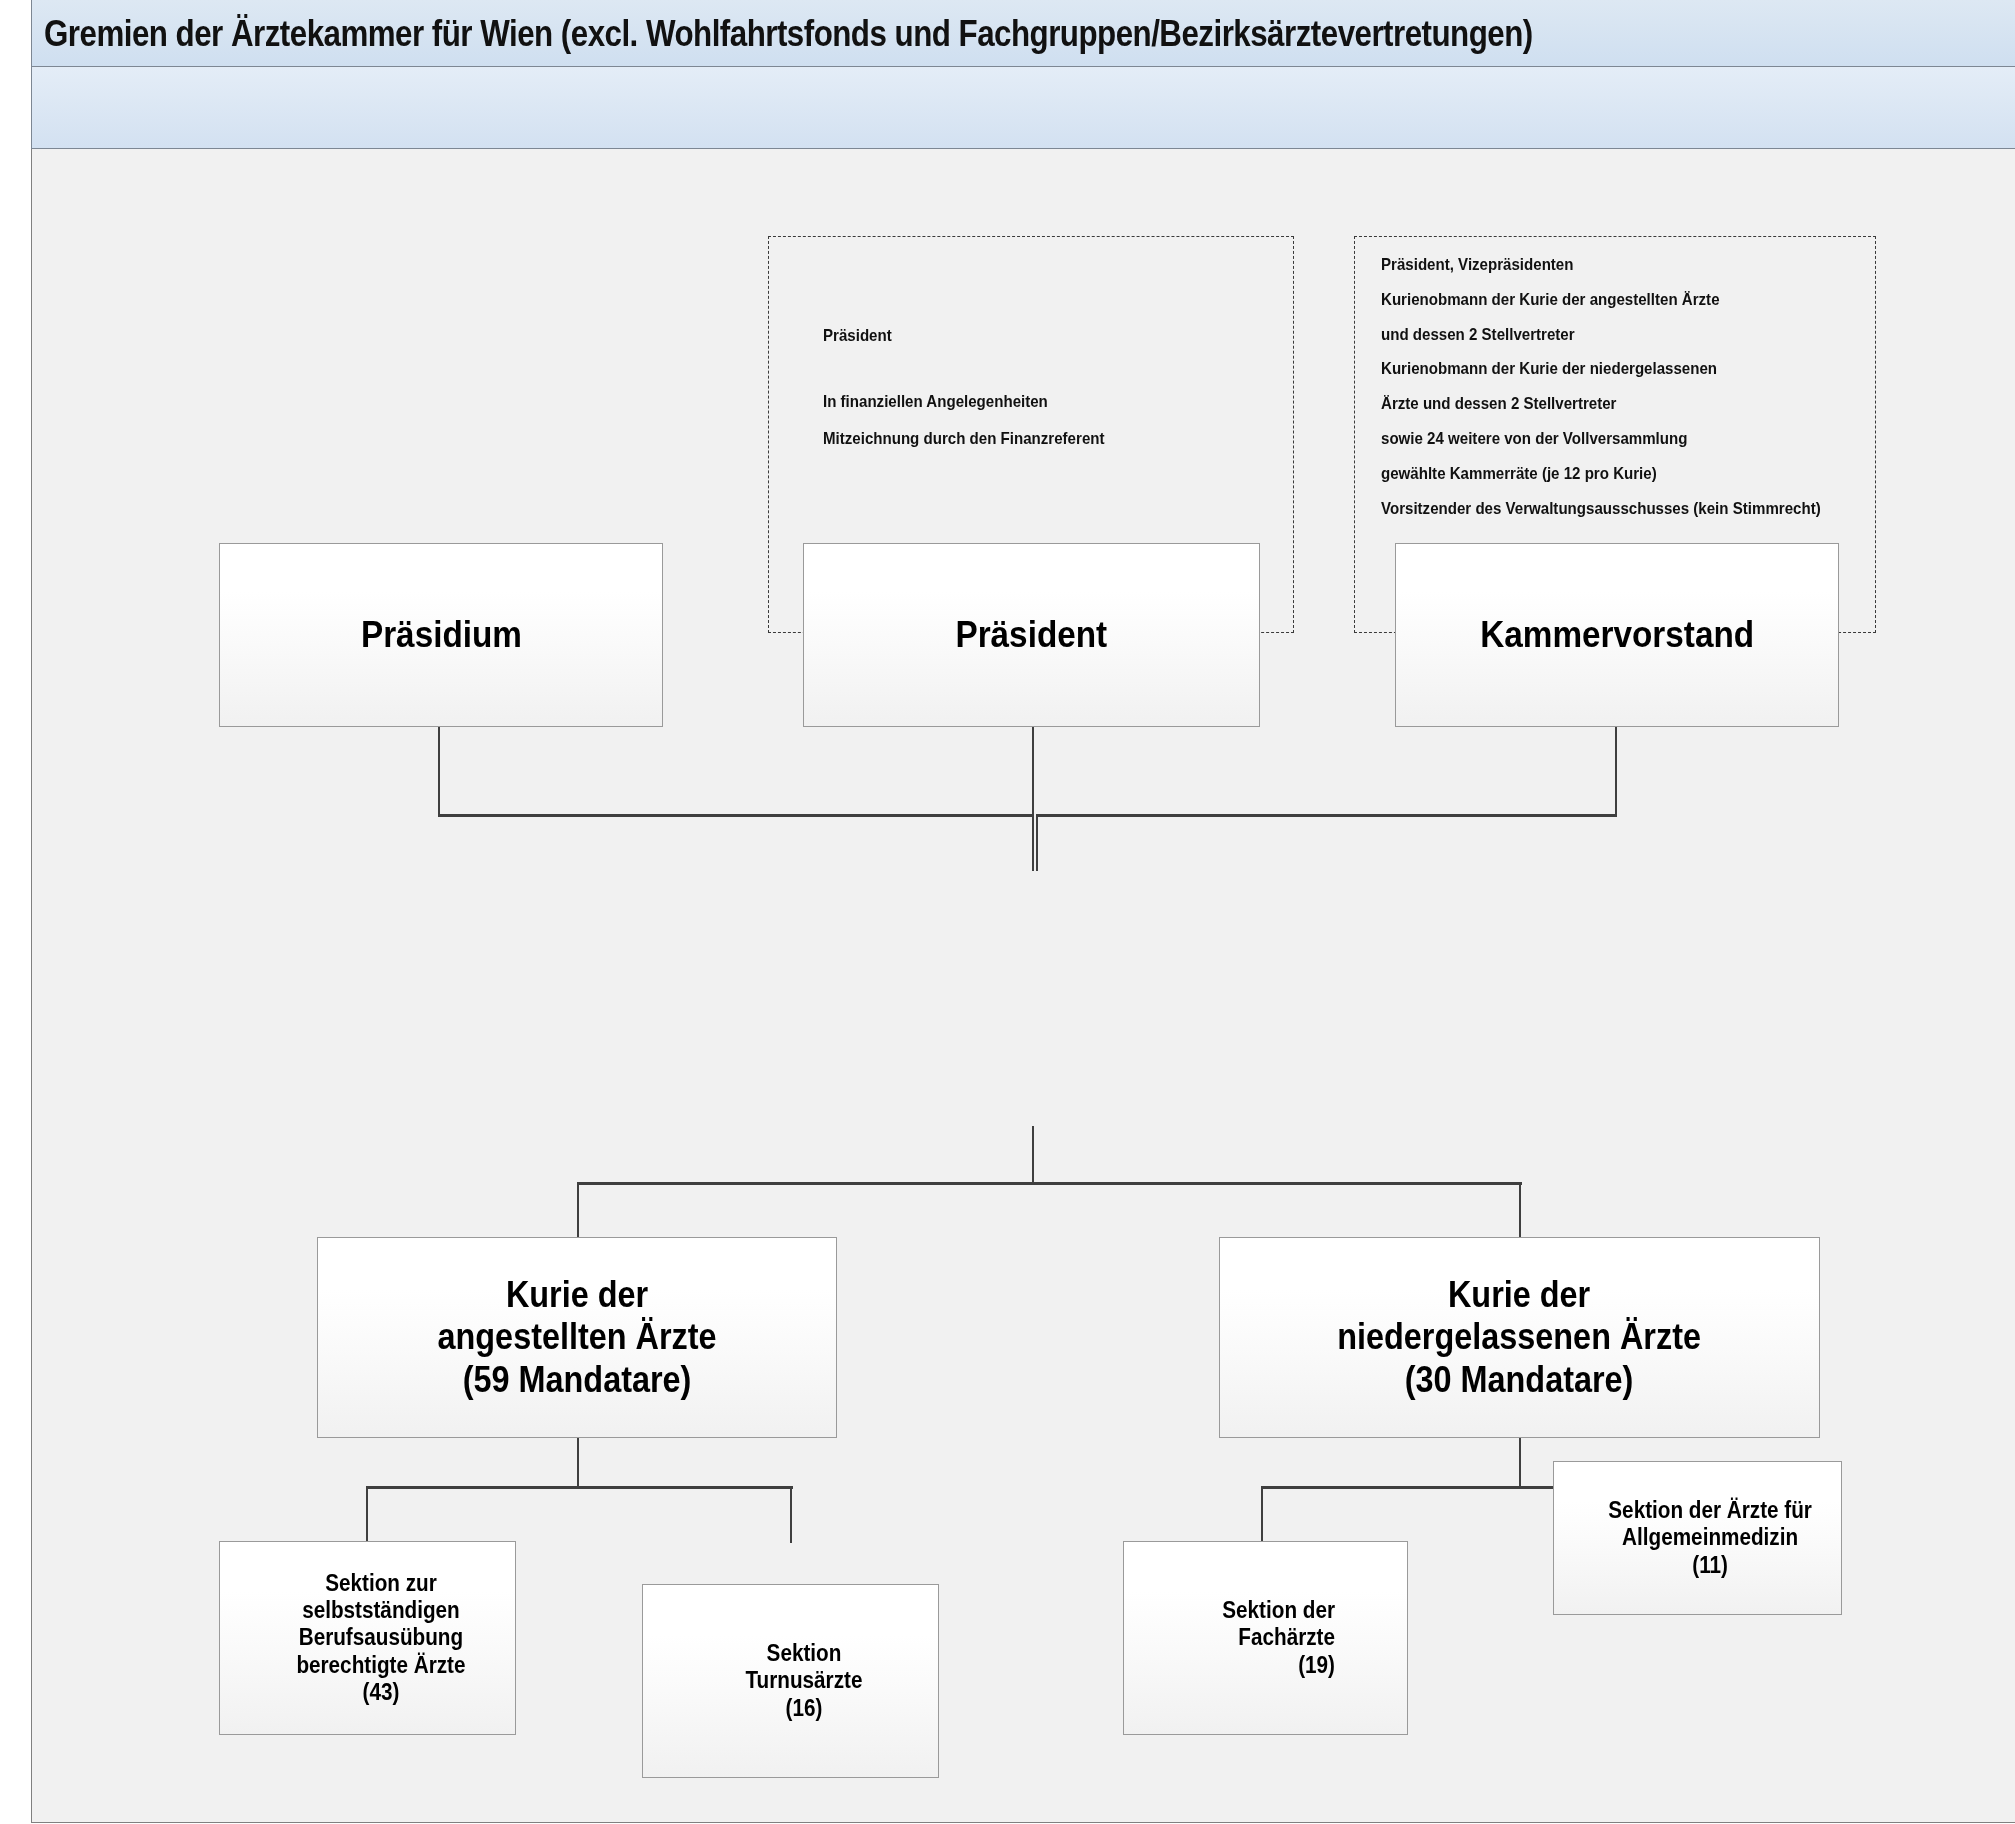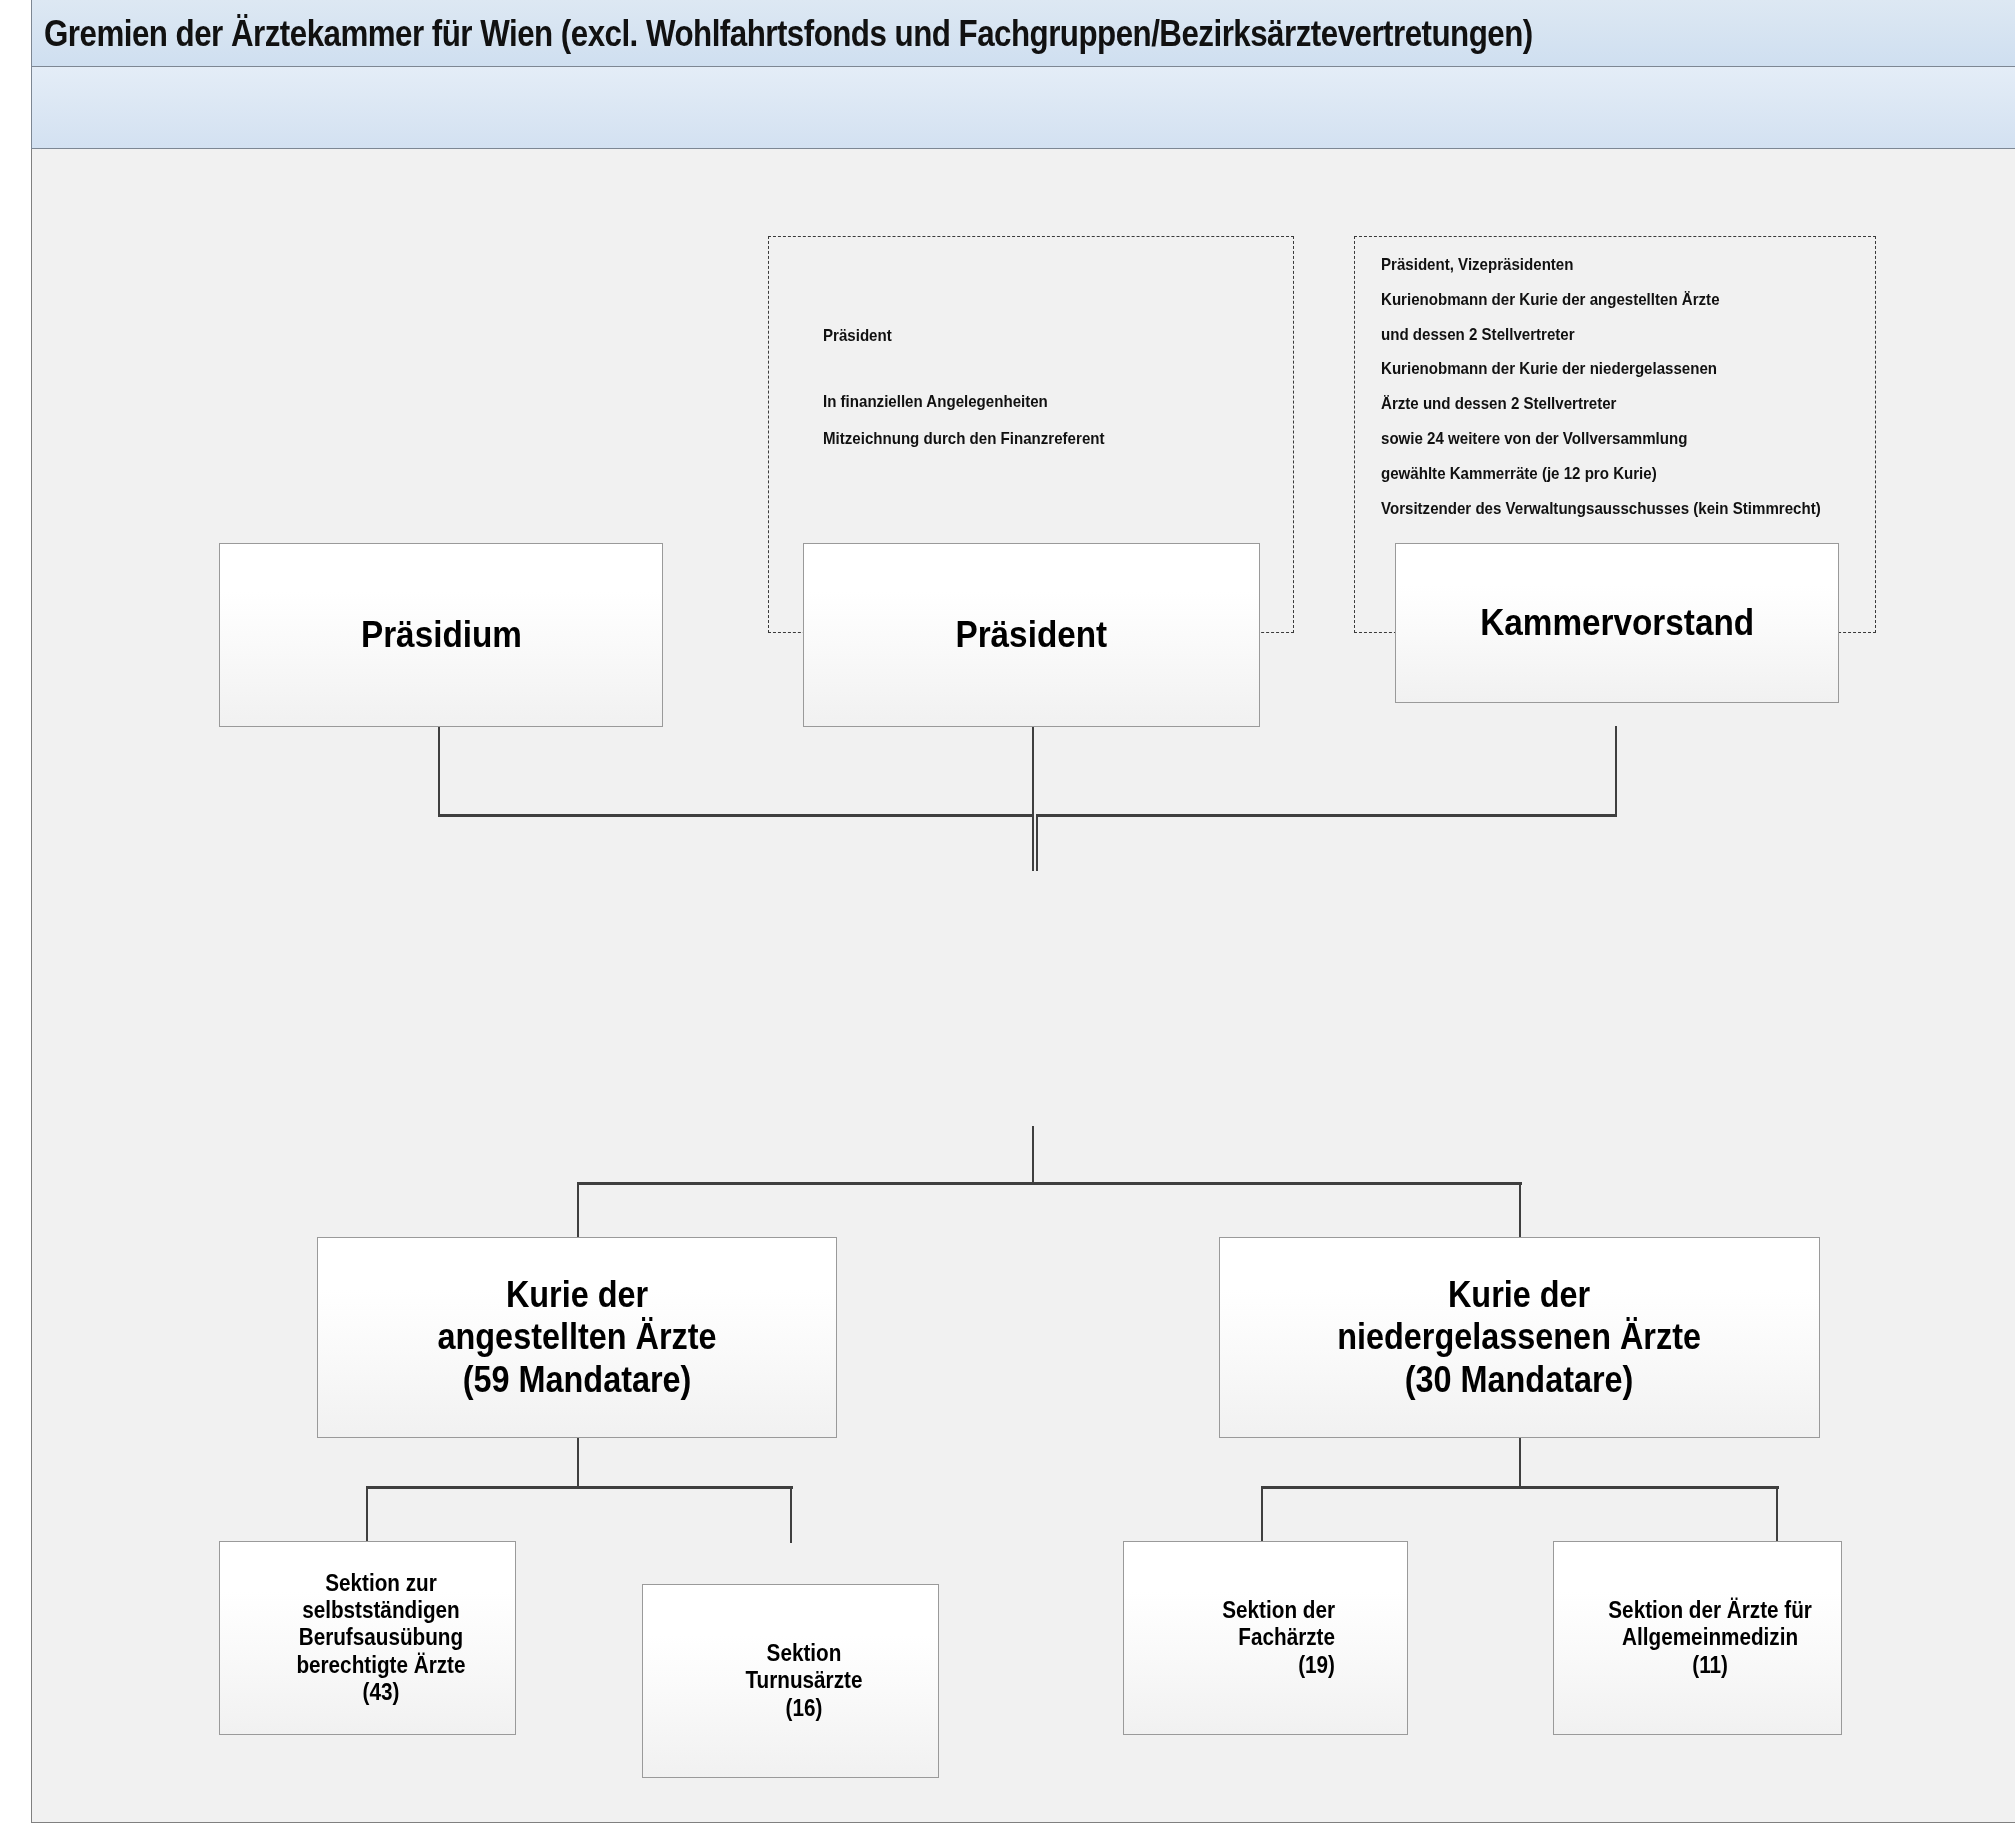--- a/index.html
+++ b/index.html
@@ -147,21 +147,21 @@
   <div class="ln v" style="left:1776px;top:1486px;height:57px;"></div>
 
   <div class="node big" style="left:219px;top:543px;width:444px;height:184px;">
     <div class="lines">Präsidium</div>
   </div>
 
   <div class="node big" style="left:803px;top:543px;width:457px;height:184px;">
     <div class="lines">Präsident</div>
   </div>
 
-  <div class="node big" style="left:1395px;top:543px;width:444px;height:160px;">
+  <div class="node big" style="left:1395px;top:543px;width:444px;height:184px;">
     <div class="lines">Kammervorstand</div>
   </div>
 
 
   <div class="node mid" style="left:317px;top:1237px;width:520px;height:201px;">
     <div class="lines">
       <div>Kurie der</div>
       <div>angestellten Ärzte</div>
       <div>(59 Mandatare)</div>
     </div>
@@ -194,21 +194,21 @@
   </div>
 
   <div class="node small" style="left:1123px;top:1541px;width:285px;height:194px;text-align:right;">
     <div class="lines">
       <div>Sektion der</div>
       <div>Fachärzte</div>
       <div>(19)</div>
     </div>
   </div>
 
-  <div class="node small" style="left:1553px;top:1541px;width:289px;height:194px;">
+  <div class="node small" style="left:1553px;top:1461px;width:289px;height:154px;">
     <div class="lines">
       <div>Sektion der Ärzte für</div>
       <div>Allgemeinmedizin</div>
       <div>(11)</div>
     </div>
   </div>
 
 </div>
 
 

